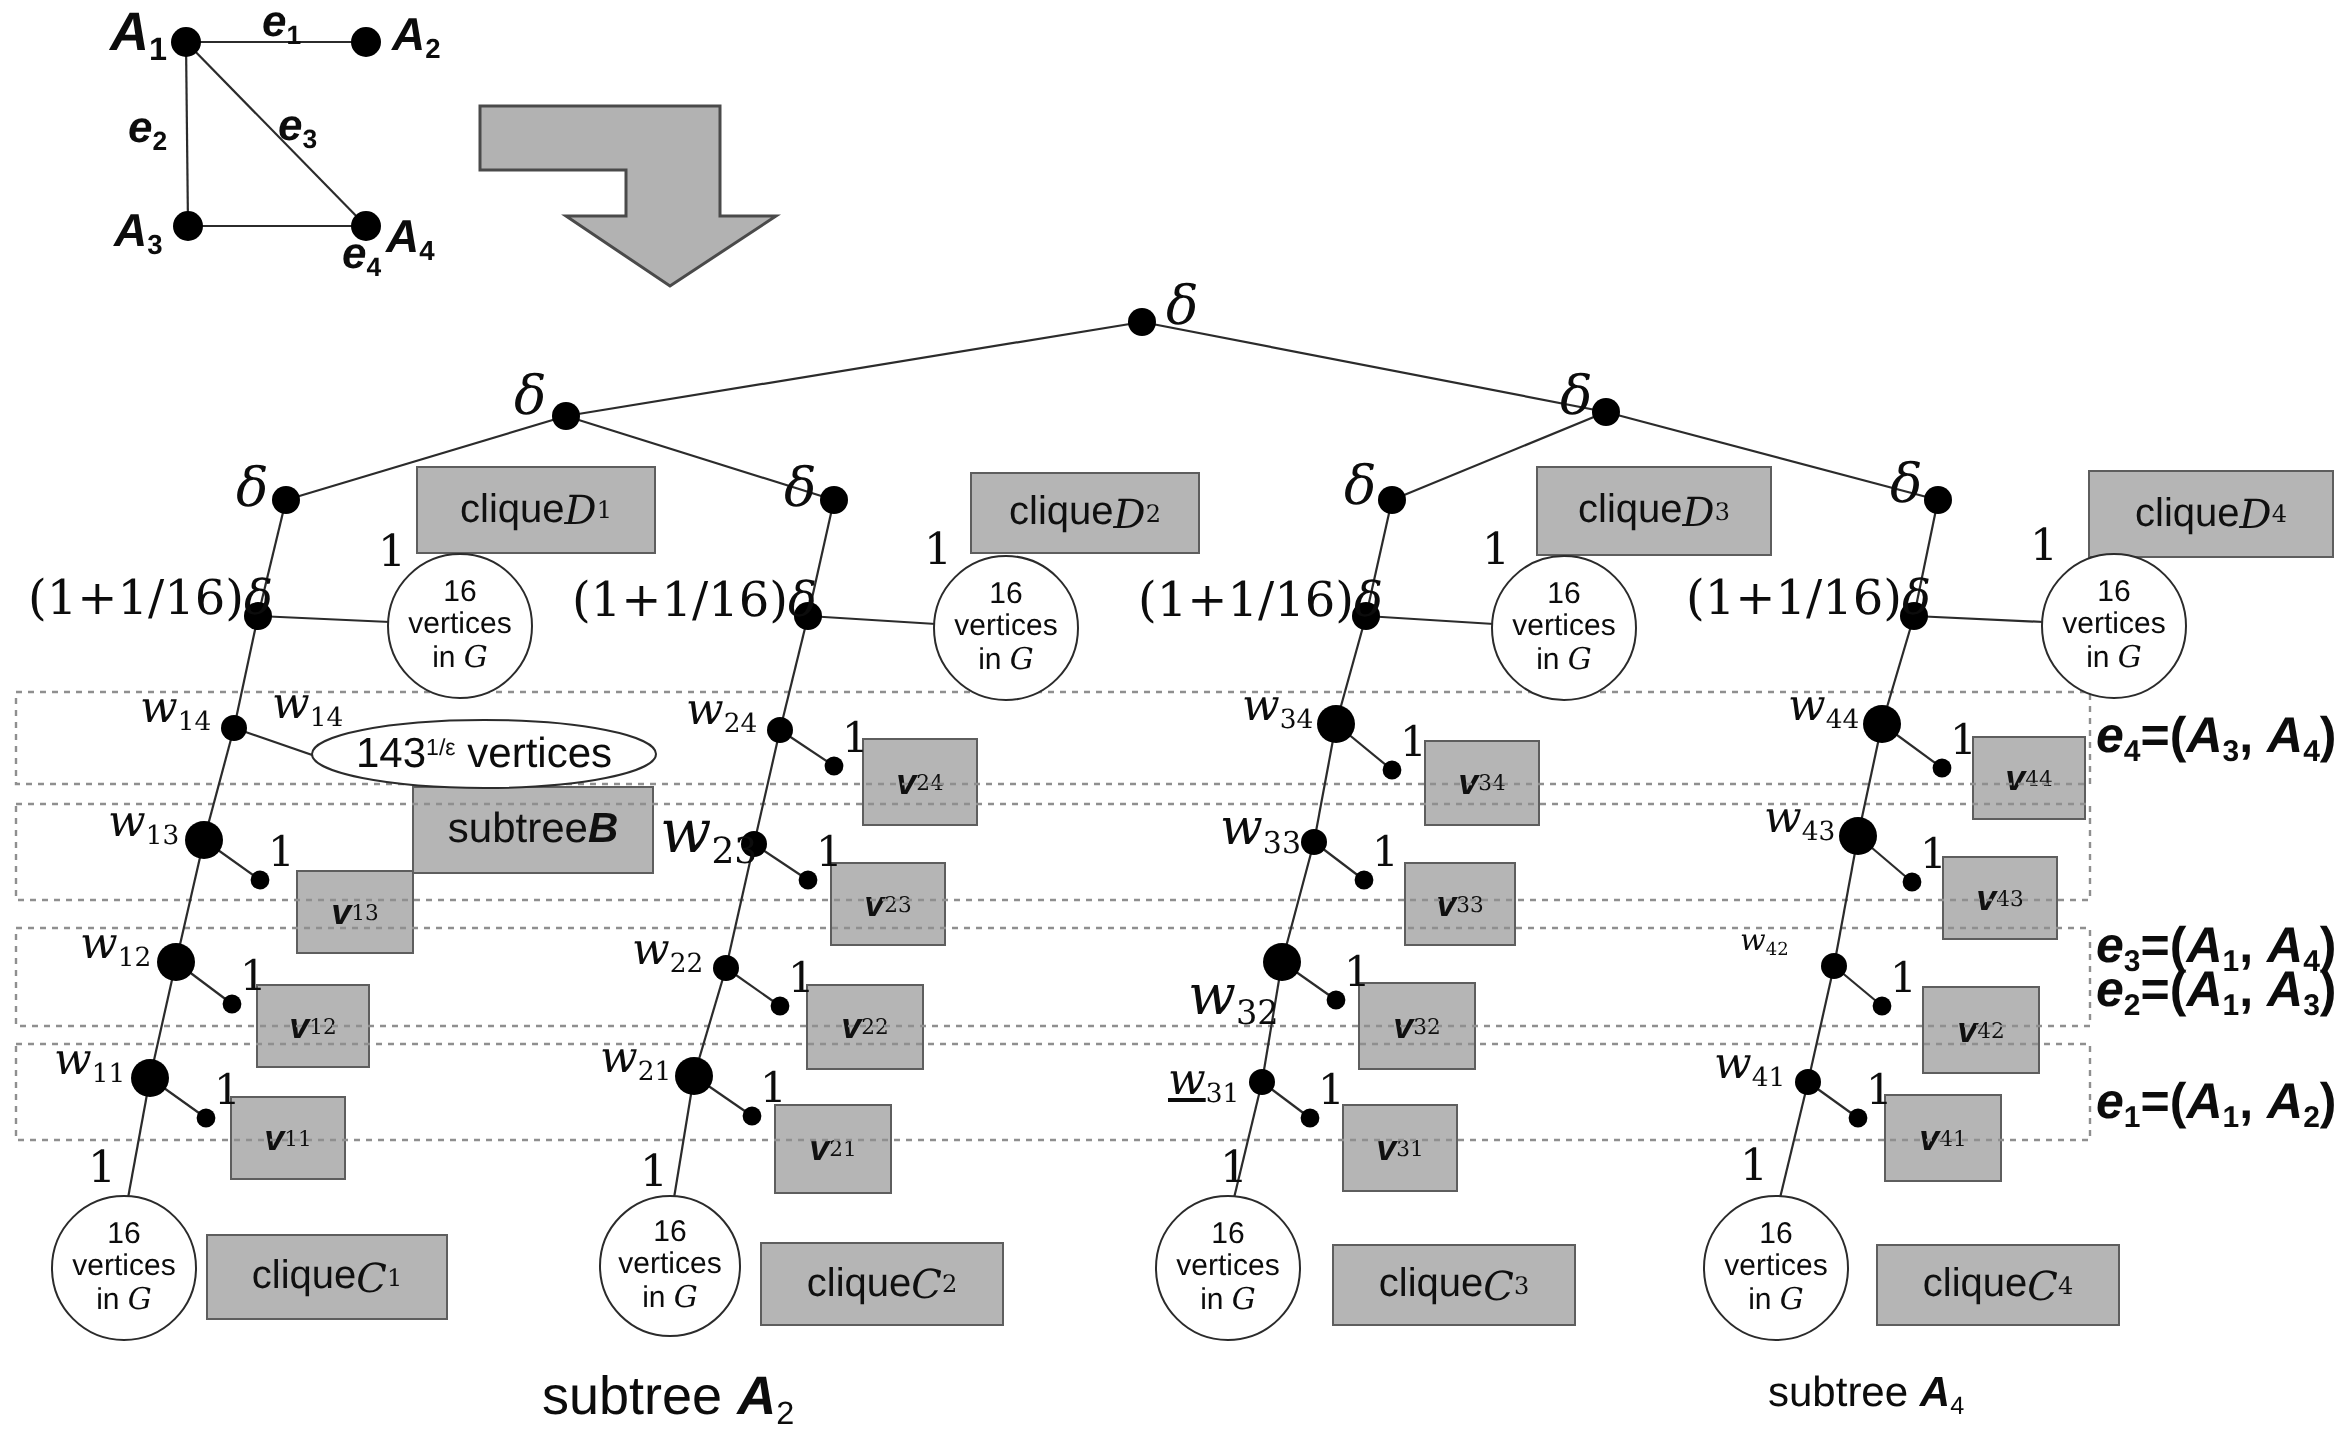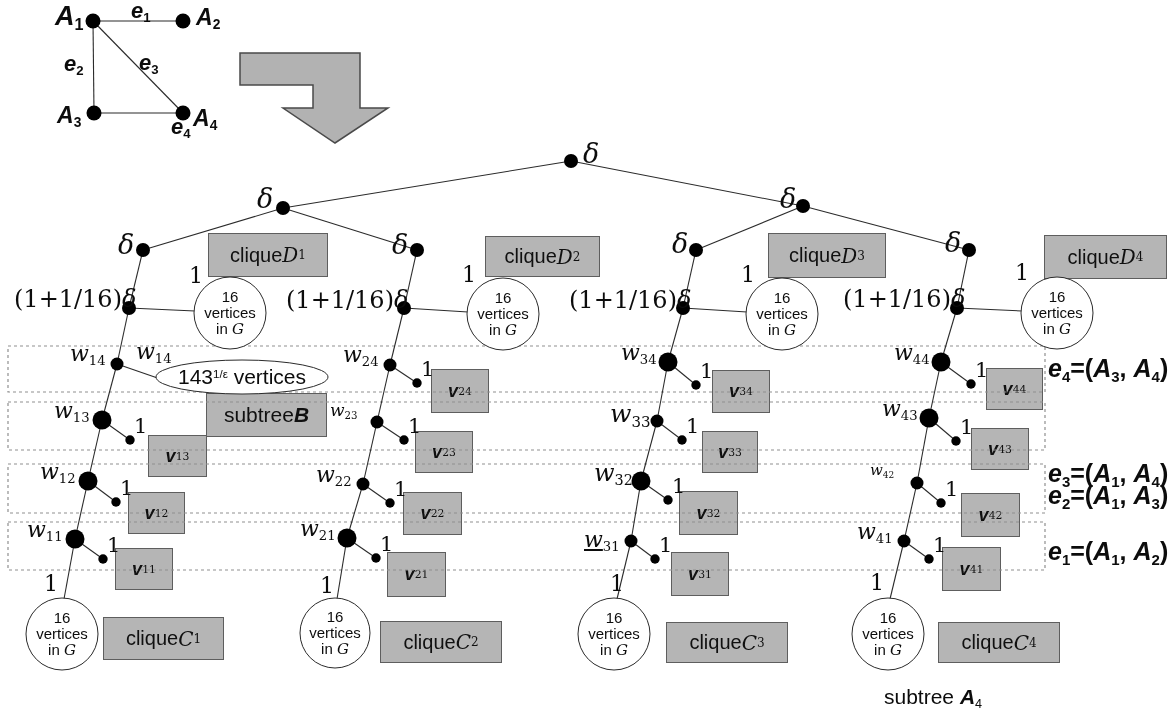--- a/index.html
+++ b/index.html
@@ -311,26 +311,26 @@
       <div class="lbl" style="left: 189px; top: 265px; font-size: 22px;"><span class="seg-r">1</span></div>
       <div class="lbl" style="left: 462px; top: 264px; font-size: 22px;"><span class="seg-r">1</span></div>
       <div class="lbl" style="left: 741px; top: 264px; font-size: 22px;"><span class="seg-r">1</span></div>
       <div class="lbl" style="left: 1015px; top: 262px; font-size: 22px;"><span class="seg-r">1</span></div>
       <div class="lbl" style="left: 70px; top: 343px; font-size: 22px;"><span class="seg-m">w</span><span class="seg-sub">14</span></div>
       <div class="lbl" style="left: 136px; top: 341px; font-size: 22px;"><span class="seg-m">w</span><span class="seg-sub">14</span></div>
       <div class="lbl" style="left: 54px; top: 400px; font-size: 22px;"><span class="seg-m">w</span><span class="seg-sub">13</span></div>
       <div class="lbl" style="left: 40px; top: 461px; font-size: 22px;"><span class="seg-m">w</span><span class="seg-sub">12</span></div>
       <div class="lbl" style="left: 27px; top: 519px; font-size: 22px;"><span class="seg-m">w</span><span class="seg-sub">11</span></div>
       <div class="lbl" style="left: 343px; top: 344px; font-size: 22px;"><span class="seg-m">w</span><span class="seg-sub">24</span></div>
-      <div class="lbl" style="left: 330px; top: 402px; font-size: 17px;"><span class="seg-m">w</span><span class="seg-sub">23</span></div>
+      <div class="lbl" style="left: 330px; top: 402px; font-size: 30px;"><span class="seg-m">w</span><span class="seg-sub">23</span></div>
       <div class="lbl" style="left: 316px; top: 464px; font-size: 22px;"><span class="seg-m">w</span><span class="seg-sub">22</span></div>
       <div class="lbl" style="left: 300px; top: 518px; font-size: 22px;"><span class="seg-m">w</span><span class="seg-sub">21</span></div>
       <div class="lbl" style="left: 621px; top: 342px; font-size: 22px;"><span class="seg-m">w</span><span class="seg-sub">34</span></div>
       <div class="lbl" style="left: 610px; top: 401px; font-size: 25px;"><span class="seg-m">w</span><span class="seg-sub">33</span></div>
-      <div class="lbl" style="left: 594px; top: 461px; font-size: 24px; text-align: right;"><span class="seg-m">w</span><span class="seg-sub">32</span></div>
+      <div class="lbl" style="left: 594px; top: 484px; font-size: 28px; text-align: right;"><span class="seg-m">w</span><span class="seg-sub">32</span></div>
       <div class="lbl" style="left: 584px; top: 529px; font-size: 22px; text-decoration: underline;"><span class="seg-m">w</span><span class="seg-sub">31</span></div>
       <div class="lbl" style="left: 894px; top: 342px; font-size: 22px;"><span class="seg-m">w</span><span class="seg-sub">44</span></div>
       <div class="lbl" style="left: 882px; top: 398px; font-size: 22px;"><span class="seg-m">w</span><span class="seg-sub">43</span></div>
       <div class="lbl" style="left: 870px; top: 463px; font-size: 15px;"><span class="seg-m">w</span><span class="seg-sub">42</span></div>
       <div class="lbl" style="left: 857px; top: 521px; font-size: 22px;"><span class="seg-m">w</span><span class="seg-sub">41</span></div>
       <div class="lbl" style="left: 134px; top: 416px; font-size: 21px;"><span class="seg-r">1</span></div>
       <div class="lbl" style="left: 120px; top: 478px; font-size: 21px;"><span class="seg-r">1</span></div>
       <div class="lbl" style="left: 107px; top: 535px; font-size: 21px;"><span class="seg-r">1</span></div>
       <div class="lbl" style="left: 421px; top: 359px; font-size: 21px;"><span class="seg-r">1</span></div>
       <div class="lbl" style="left: 408px; top: 416px; font-size: 21px;"><span class="seg-r">1</span></div>
@@ -345,16 +345,17 @@
       <div class="lbl" style="left: 945px; top: 479px; font-size: 21px;"><span class="seg-r">1</span></div>
       <div class="lbl" style="left: 933px; top: 535px; font-size: 21px;"><span class="seg-r">1</span></div>
       <div class="lbl" style="left: 44px; top: 573px; font-size: 22px;"><span class="seg-r">1</span></div>
       <div class="lbl" style="left: 320px; top: 575px; font-size: 22px;"><span class="seg-r">1</span></div>
       <div class="lbl" style="left: 610px; top: 573px; font-size: 22px;"><span class="seg-r">1</span></div>
       <div class="lbl" style="left: 870px; top: 572px; font-size: 22px;"><span class="seg-r">1</span></div>
       <div class="lbl bold" style="left: 1048px; top: 356px; font-size: 25px;"><span class="seg-si">e</span><span class="seg-ssb">4</span><span class="seg-s">=(</span><span class="seg-si">A</span><span class="seg-ssb">3</span><span class="seg-s">, </span><span class="seg-si">A</span><span class="seg-ssb">4</span><span class="seg-s">)</span></div>
       <div class="lbl bold" style="left: 1048px; top: 413px; font-size: 25px; margin-top: 48px;"><span class="seg-si">e</span><span class="seg-ssb">3</span><span class="seg-s">=(</span><span class="seg-si">A</span><span class="seg-ssb">1</span><span class="seg-s">, </span><span class="seg-si">A</span><span class="seg-ssb">4</span><span class="seg-s">)</span></div>
       <div class="lbl bold" style="left: 1048px; top: 483px; font-size: 25px;"><span class="seg-si">e</span><span class="seg-ssb">2</span><span class="seg-s">=(</span><span class="seg-si">A</span><span class="seg-ssb">1</span><span class="seg-s">, </span><span class="seg-si">A</span><span class="seg-ssb">3</span><span class="seg-s">)</span></div>
       <div class="lbl bold" style="left: 1048px; top: 539px; font-size: 25px;"><span class="seg-si">e</span><span class="seg-ssb">1</span><span class="seg-s">=(</span><span class="seg-si">A</span><span class="seg-ssb">1</span><span class="seg-s">, </span><span class="seg-si">A</span><span class="seg-ssb">2</span><span class="seg-s">)</span></div>
+      <div class="lbl" style="left: 271px; top: 685px; font-size: 27px;"><span class="seg-s">subtree </span><span class="seg-sb">A</span><span class="seg-ssb">2</span></div>
       <div class="lbl" style="left: 884px; top: 686px; font-size: 21px;"><span class="seg-s">subtree </span><span class="seg-sb">A</span><span class="seg-ssb">4</span></div>
       <div class="lbl ctr" style="left: 242px; top: 377px; font-size: 21px; text-align: center;"><span class="seg-s">143</span><span class="seg-sup">1/ε</span><span class="seg-s"> vertices</span></div>
     </div>
 </div>
 
 </body></html>

